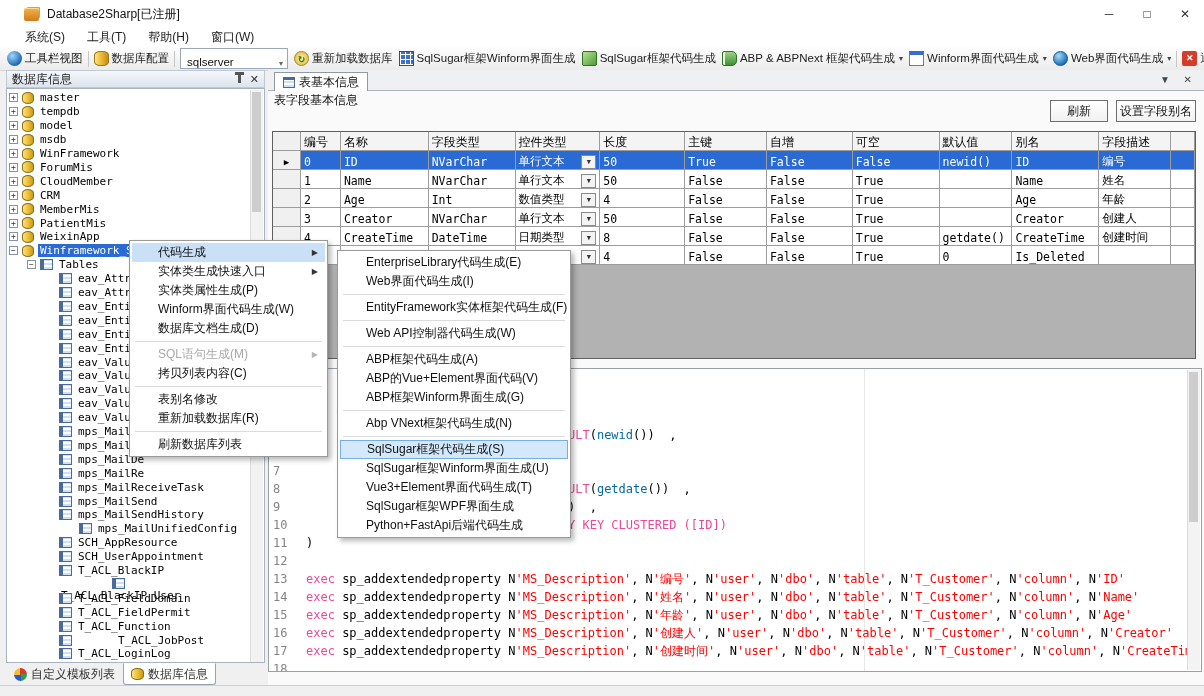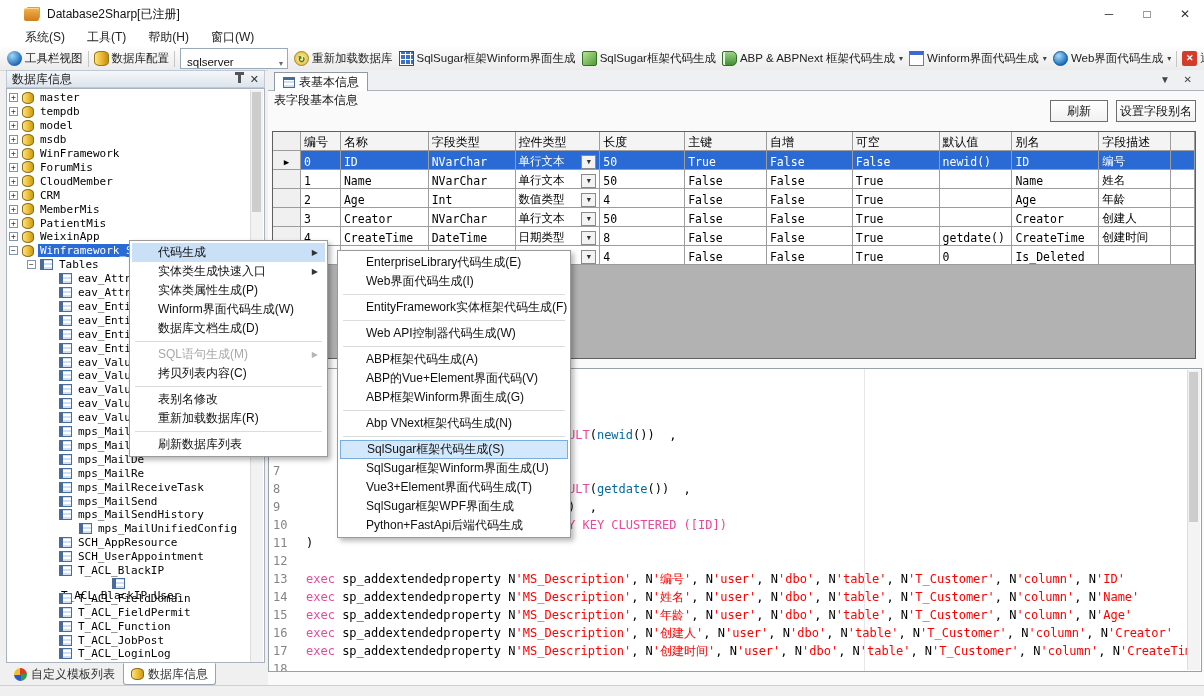--- a/index.html
+++ b/index.html
@@ -366,21 +366,21 @@
         <span class="tlabel">T_ACL_FieldDomain</span>
       </div>
       <div class="trow" style="top: 516.3px; left: 52px;">
         <span class="ico-tbl"></span>
         <span class="tlabel">T_ACL_FieldPermit</span>
       </div>
       <div class="trow" style="top: 530.2px; left: 52px;">
         <span class="ico-tbl"></span>
         <span class="tlabel">T_ACL_Function</span>
       </div>
-      <div class="trow" style="top: 544.1px; left: 52px;">
+      <div class="trow" style="top: 544.1px; left: 52px; gap: 40px;">
         <span class="ico-tbl"></span>
         <span class="tlabel">T_ACL_JobPost</span>
       </div>
       <div class="trow" style="top: 558px; left: 52px;">
         <span class="ico-tbl"></span>
         <span class="tlabel">T_ACL_LoginLog</span>
       </div>
       <div class="tree-scroll">
       <div class="tree-thumb"></div>
     </div>

